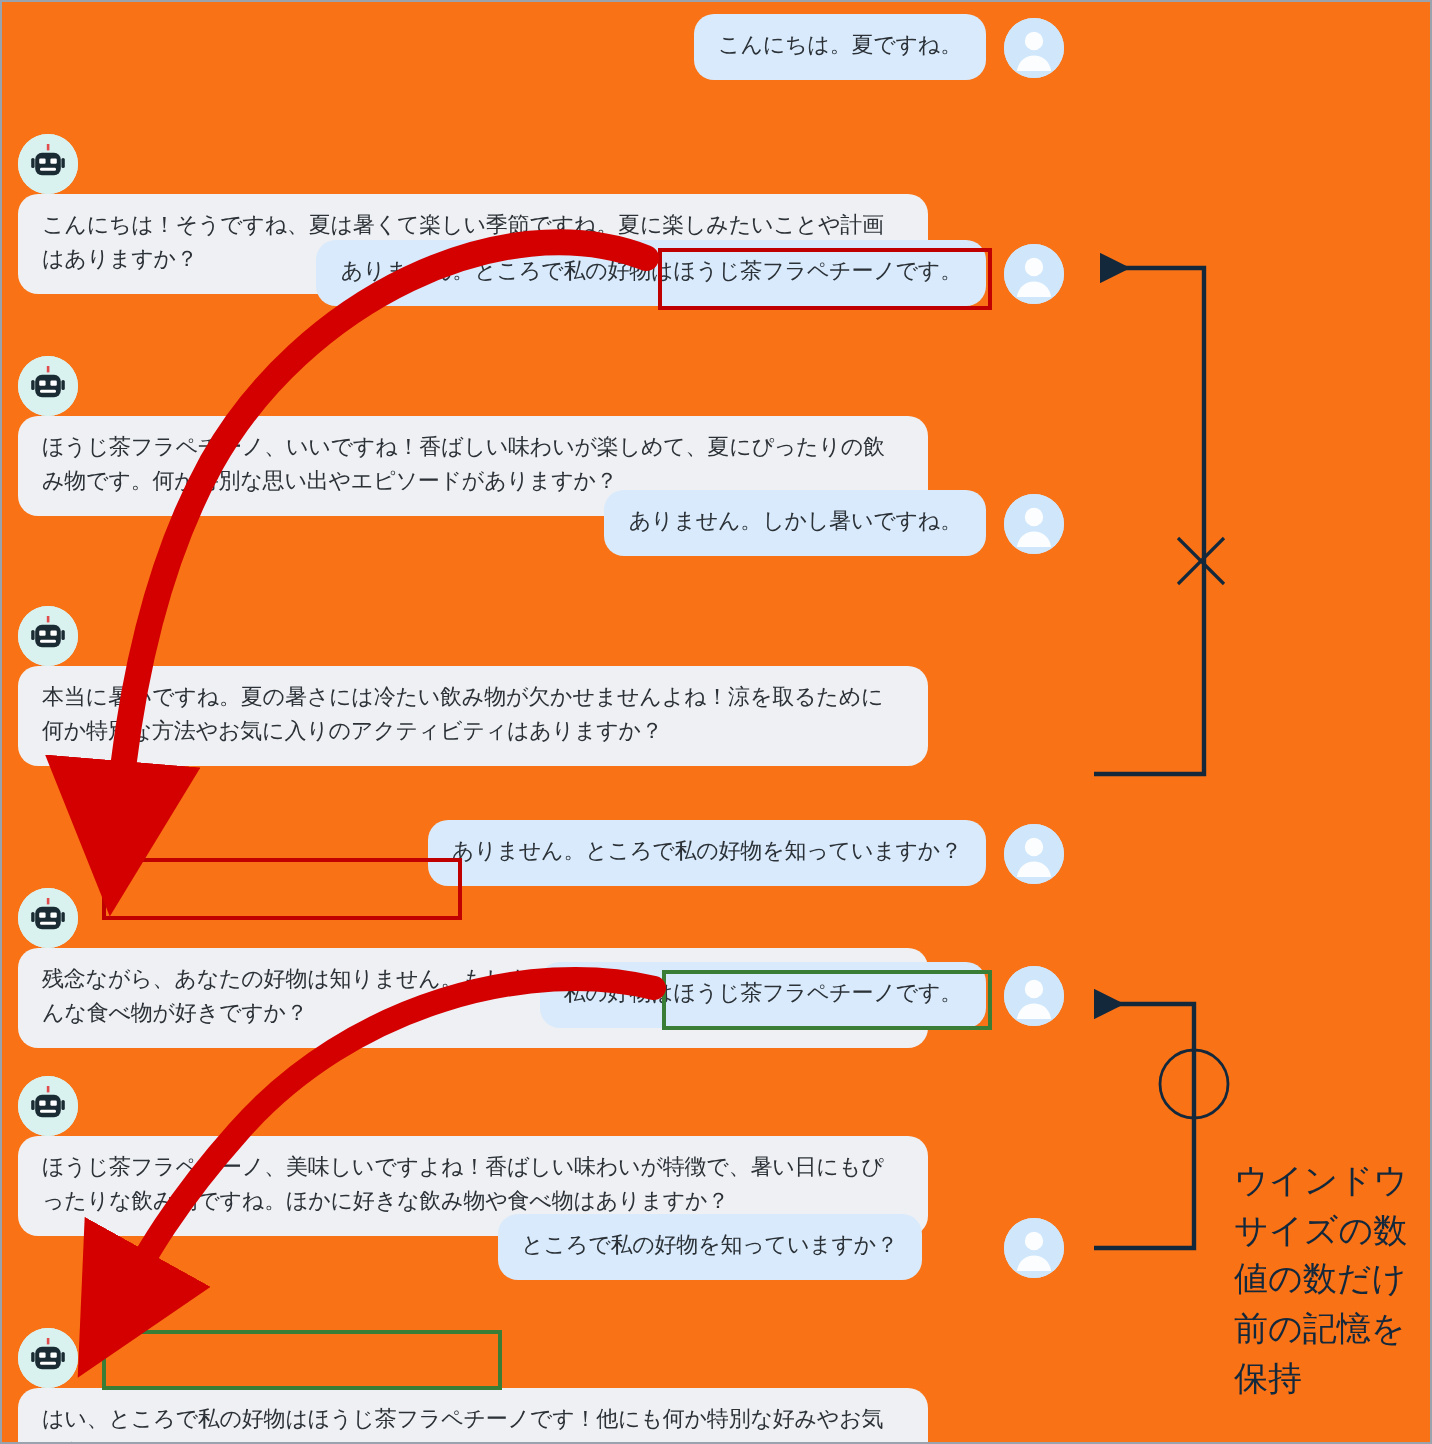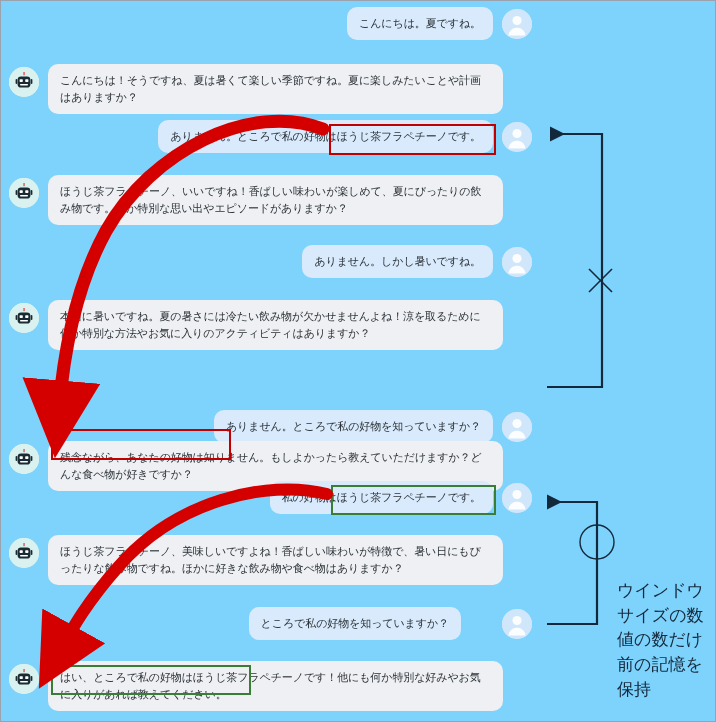--- a/index.html
+++ b/index.html
@@ -7,38 +7,38 @@
     padding: 0;
     background: #ffffff;
   }
   body {
     font-family: "Liberation Sans", "DejaVu Sans", sans-serif;
   }
   #screen {
     position: relative;
     width: 716px;
     height: 722px;
-    background: #7dd3fc;
+    background: #f97316;
     border: 1px solid #9aa3ad;
     box-sizing: border-box;
     overflow: hidden;
   }
   .chat-area {
     position: absolute;
     left: 0; top: 0;
     width: 545px;
     height: 722px;
   }
   
   .msg {
     position: absolute;
     display: flex;
     align-items: flex-start;
   }
-  .msg.bot { left: 8px; }
+  .msg.bot { left: 8px; flex-direction: column; }
   .msg.user { right: 14px; flex-direction: row; justify-content: flex-end; }
 
   .avatar {
     width: 30px;
     height: 30px;
     border-radius: 50%;
     flex: 0 0 30px;
     position: relative;
   }
   .avatar.bot-av {

